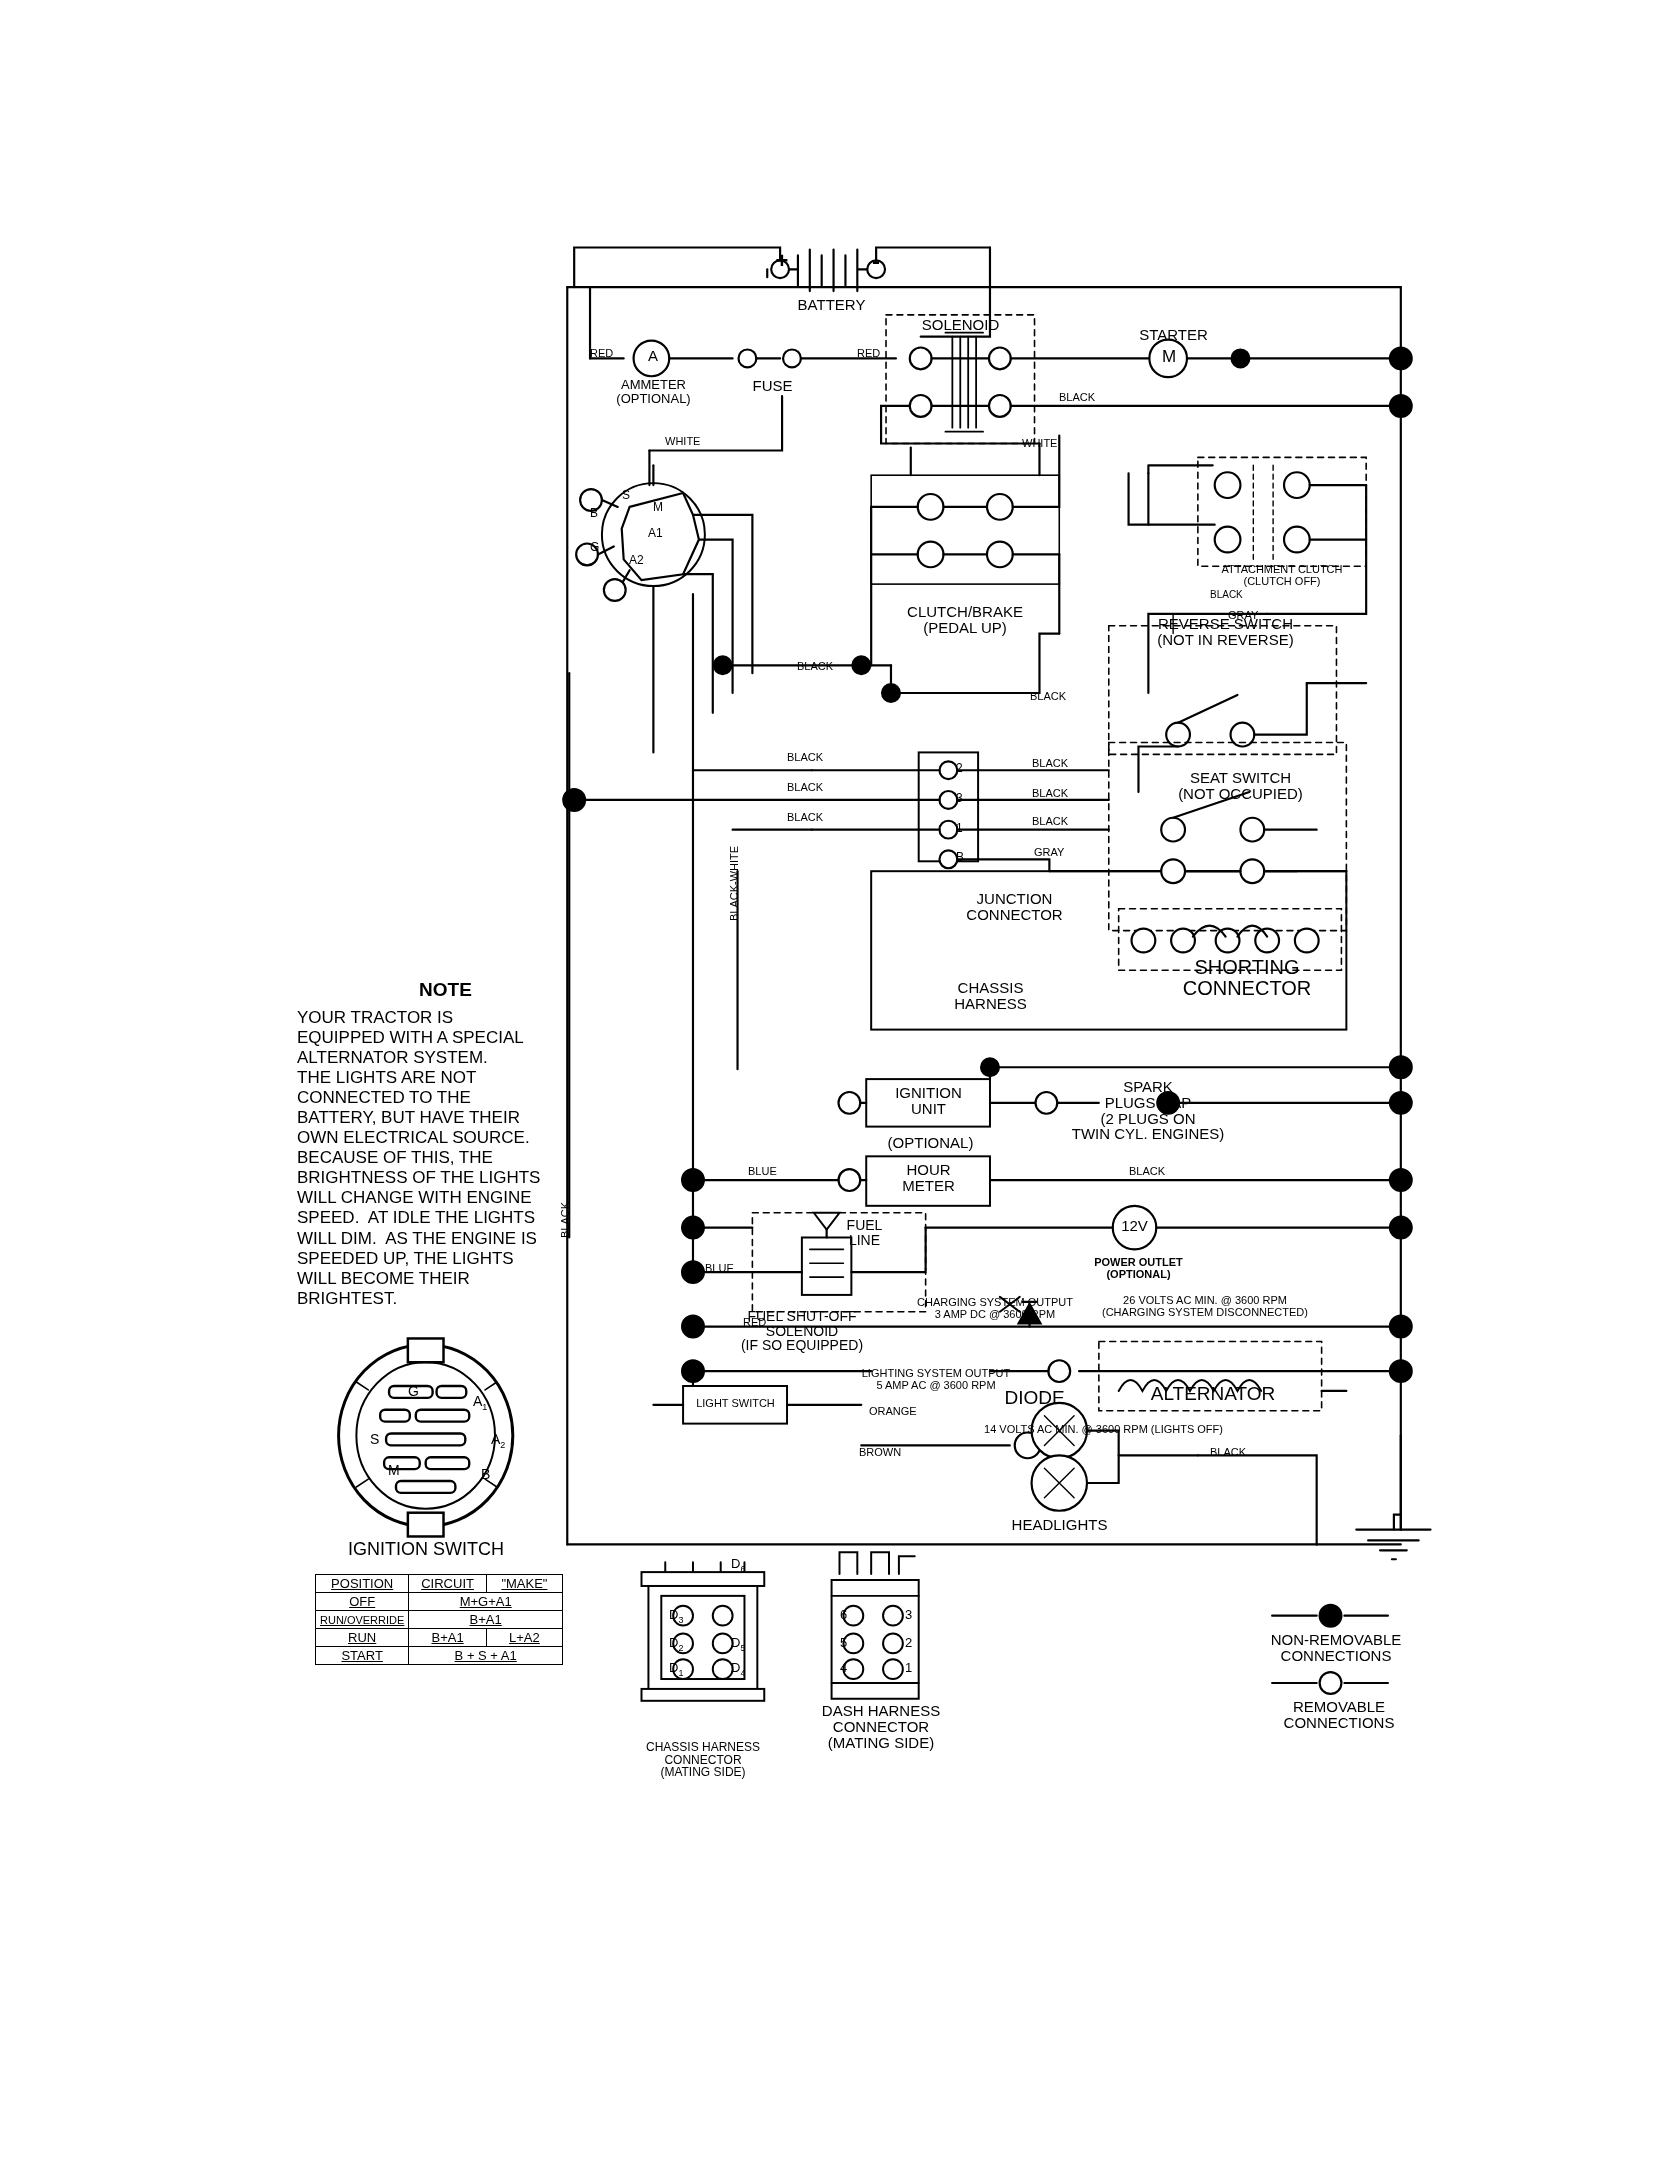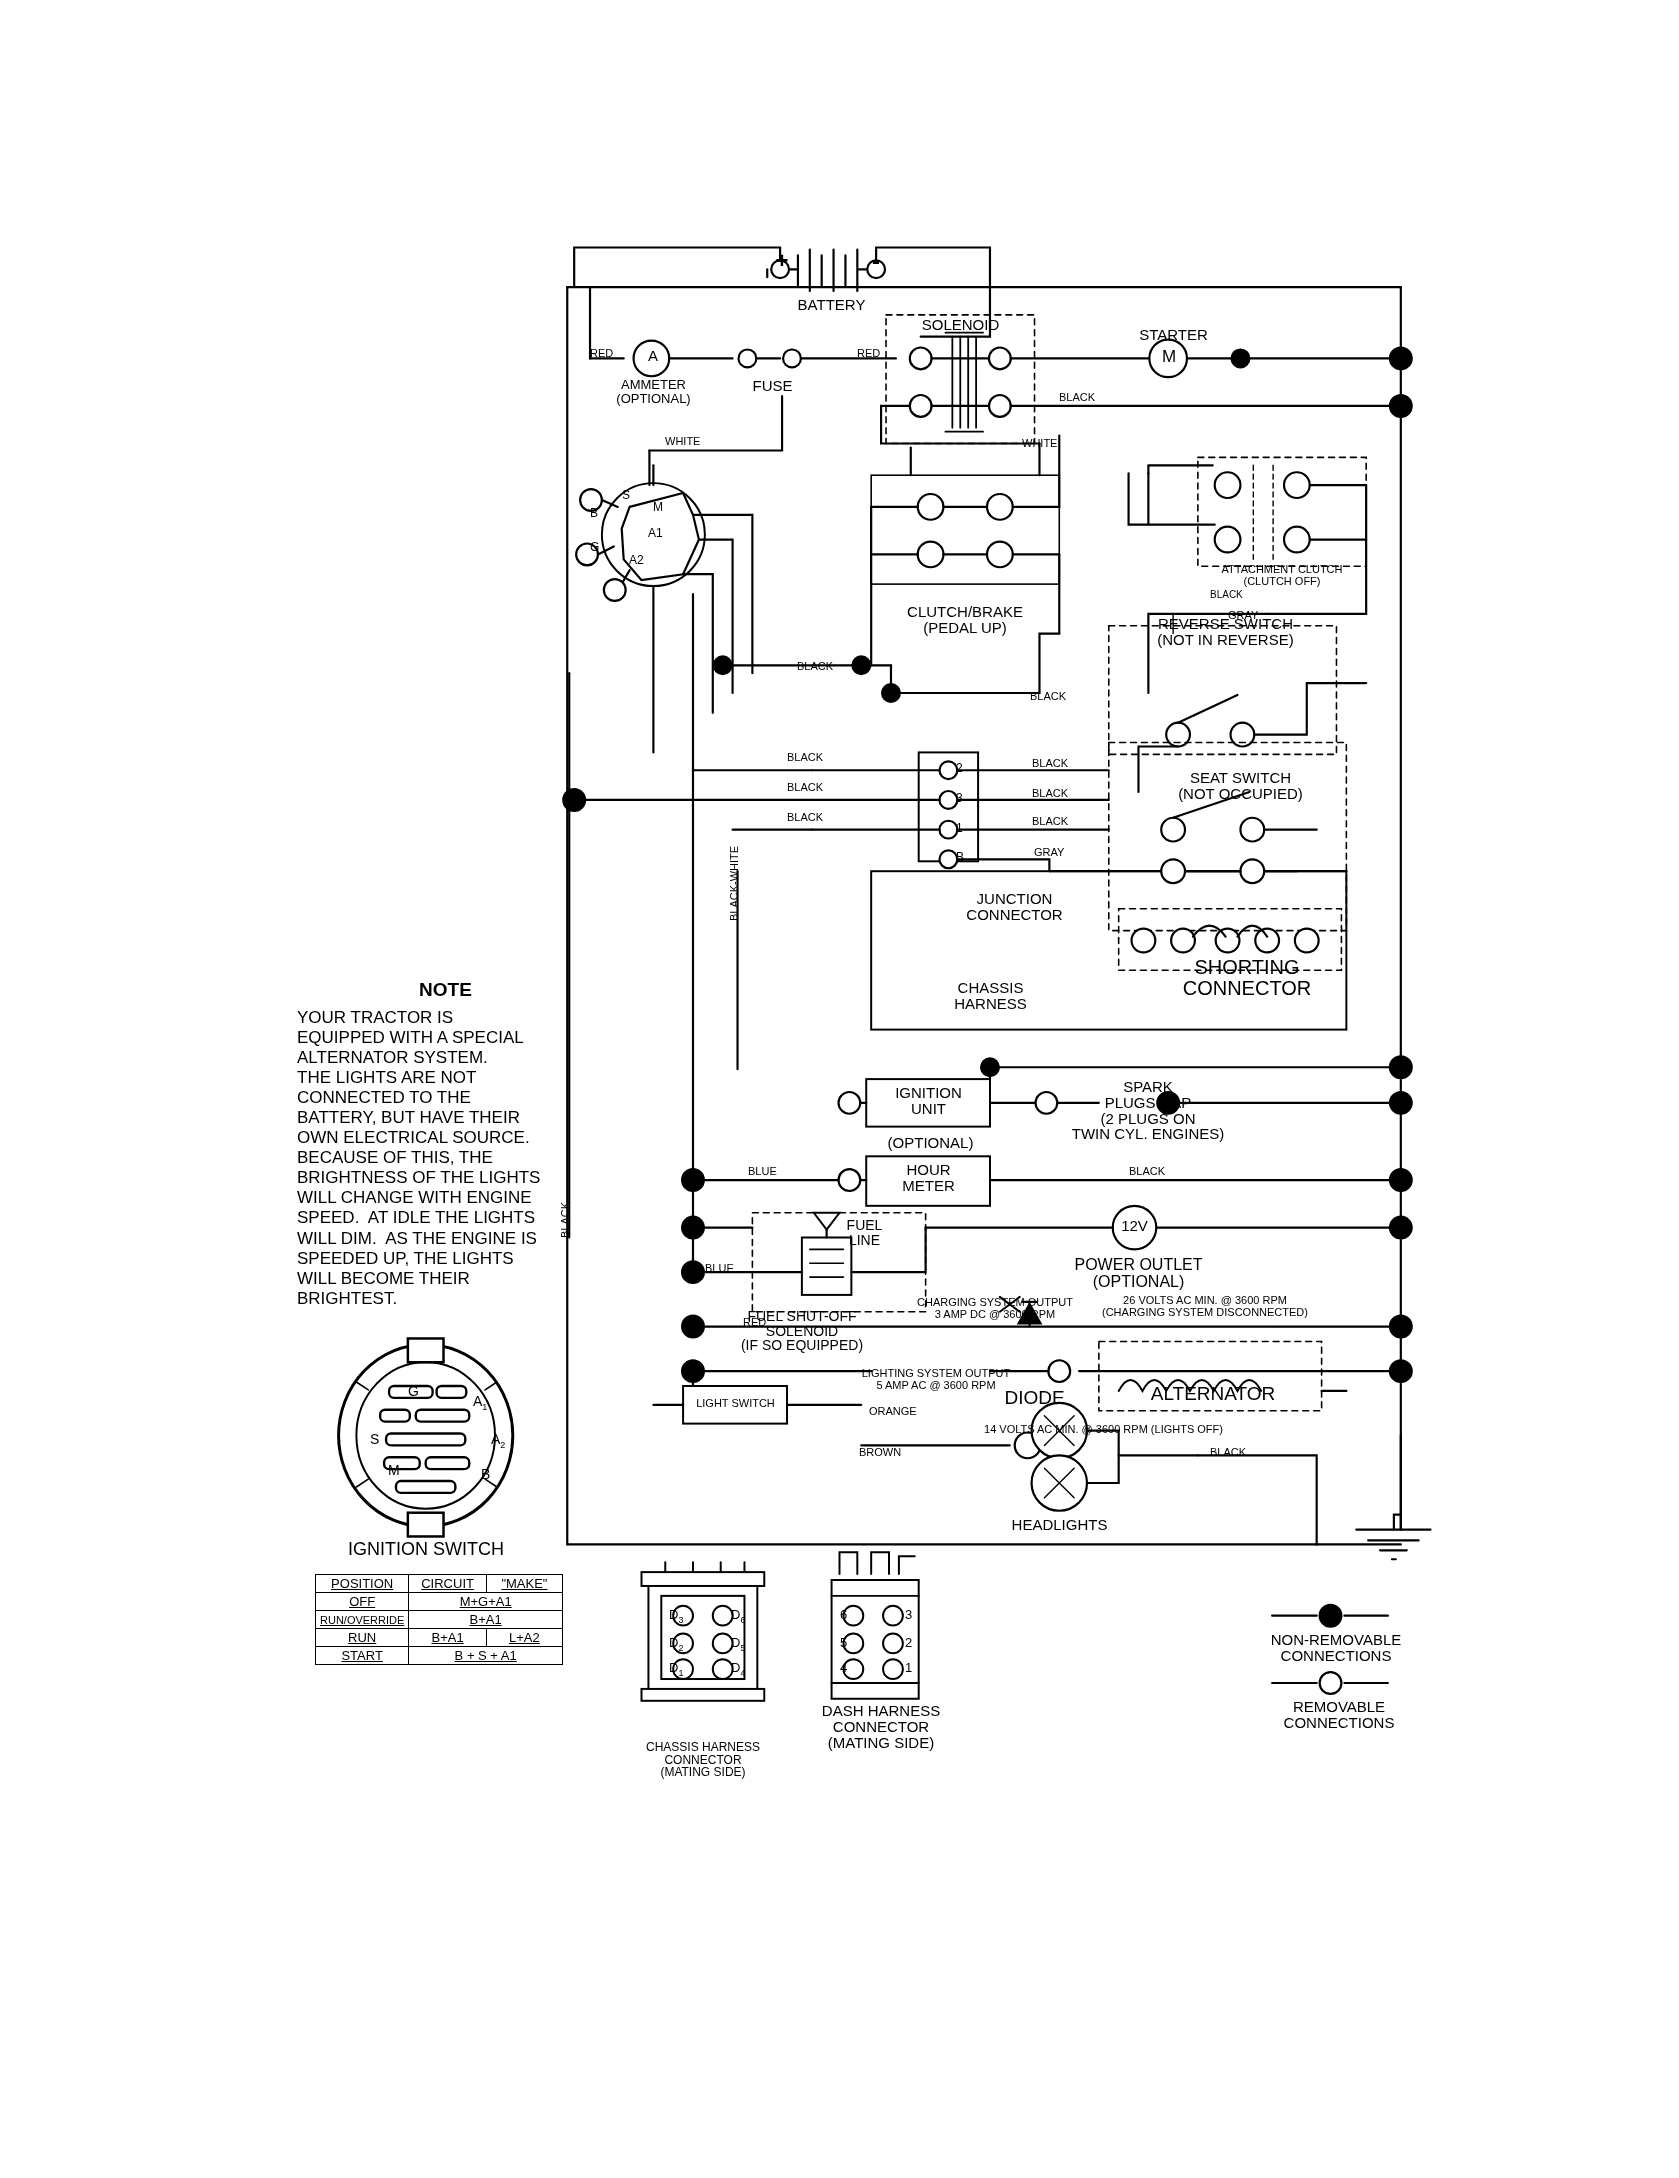--- a/index.html
+++ b/index.html
@@ -359,21 +359,21 @@
 
   <div class="lbl c" style="left:869px;top:1085px;width:119px;font-size:15px;">IGNITION<br>UNIT</div>
   <div class="lbl c" style="left:1049px;top:1079px;width:198px;font-size:15px;">SPARK<br>PLUGS GAP<br>(2 PLUGS ON<br>TWIN CYL. ENGINES)</div>
 
   <div class="lbl c" style="left:871px;top:1135px;width:119px;font-size:15px;">(OPTIONAL)</div>
   <div class="lbl c" style="left:869px;top:1162px;width:119px;font-size:15px;">HOUR<br>METER</div>
   <div class="lbl" style="left:748px;top:1166px;font-size:11px;">BLUE</div>
   <div class="lbl" style="left:1129px;top:1166px;font-size:11px;">BLACK</div>
 
   <div class="lbl c" style="left:1107px;top:1218px;width:55px;font-size:15px;">12V</div>
-  <div class="lbl c" style="left:1069px;top:1257px;width:139px;font-size:16px;">POWER OUTLET<br>(OPTIONAL)</div>
+  <div class="lbl c" style="left:1069px;top:1257px;width:139px;font-size:11px;font-weight:bold;">POWER OUTLET<br>(OPTIONAL)</div>
 
   <div class="lbl c" style="left:830px;top:1218px;width:69px;font-size:14px;">FUEL<br>LINE</div>
   <div class="lbl c" style="left:693px;top:1309px;width:218px;font-size:14px;">FUEL SHUT-OFF<br>SOLENOID<br>(IF SO EQUIPPED)</div>
   <div class="lbl" style="left:705px;top:1263px;font-size:11px;">BLUE</div>
   <div class="lbl" style="left:743px;top:1317px;font-size:11px;">RED</div>
   <div class="lbl" style="left:869px;top:1406px;font-size:11px;">ORANGE</div>
   <div class="lbl" style="left:859px;top:1447px;font-size:11px;">BROWN</div>
   <div class="lbl" style="left:1210px;top:1447px;font-size:11px;">BLACK</div>
 
   <div class="lbl c" style="left:896px;top:1297px;width:198px;font-size:11px;">CHARGING SYSTEM OUTPUT<br>3 AMP DC @ 3600 RPM</div>
@@ -418,21 +418,21 @@
       <td>L+A2</td>
     </tr>
     <tr>
       <td>START</td>
       <td colspan="2">B + S + A1</td>
     </tr>
   </tbody>
     </table>
 
   <div class="lbl" style="left:669px;top:1608px;font-size:13px;">D<sub style="font-size:9px;">3</sub></div>
-  <div class="lbl" style="left:731px;top:1608px;font-size:13px;text-align:right;">D<sub style="font-size:9px;">6</sub></div>
+  <div class="lbl" style="left:731px;top:1557px;font-size:13px;text-align:right;">D<sub style="font-size:9px;">6</sub></div>
   <div class="lbl" style="left:669px;top:1636px;font-size:13px;">D<sub style="font-size:9px;">2</sub></div>
   <div class="lbl" style="left:731px;top:1636px;font-size:13px;">D<sub style="font-size:9px;">5</sub></div>
   <div class="lbl" style="left:669px;top:1661px;font-size:13px;">D<sub style="font-size:9px;">1</sub></div>
   <div class="lbl" style="left:731px;top:1661px;font-size:13px;">D<sub style="font-size:9px;">4</sub></div>
   <div class="lbl c" style="left:619px;top:1703px;width:168px;font-size:12px;margin-top:38px;">CHASSIS HARNESS<br>CONNECTOR<br>(MATING SIDE)</div>
 
   <div class="lbl" style="left:840px;top:1608px;font-size:13px;">6</div>
   <div class="lbl" style="left:905px;top:1608px;font-size:13px;">3</div>
   <div class="lbl" style="left:840px;top:1636px;font-size:13px;">5</div>
   <div class="lbl" style="left:905px;top:1636px;font-size:13px;">2</div>

